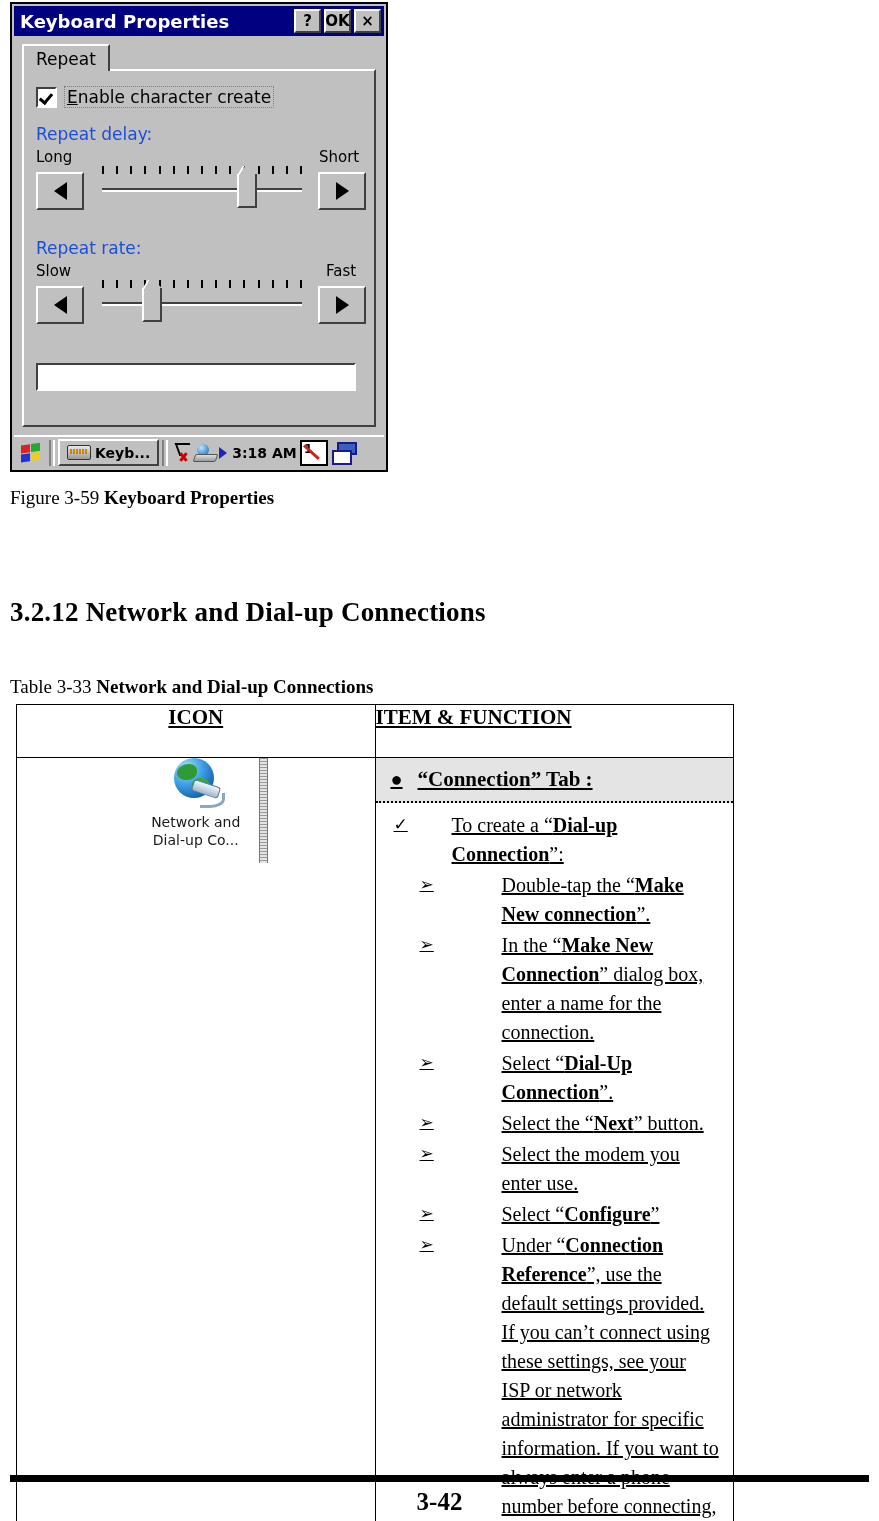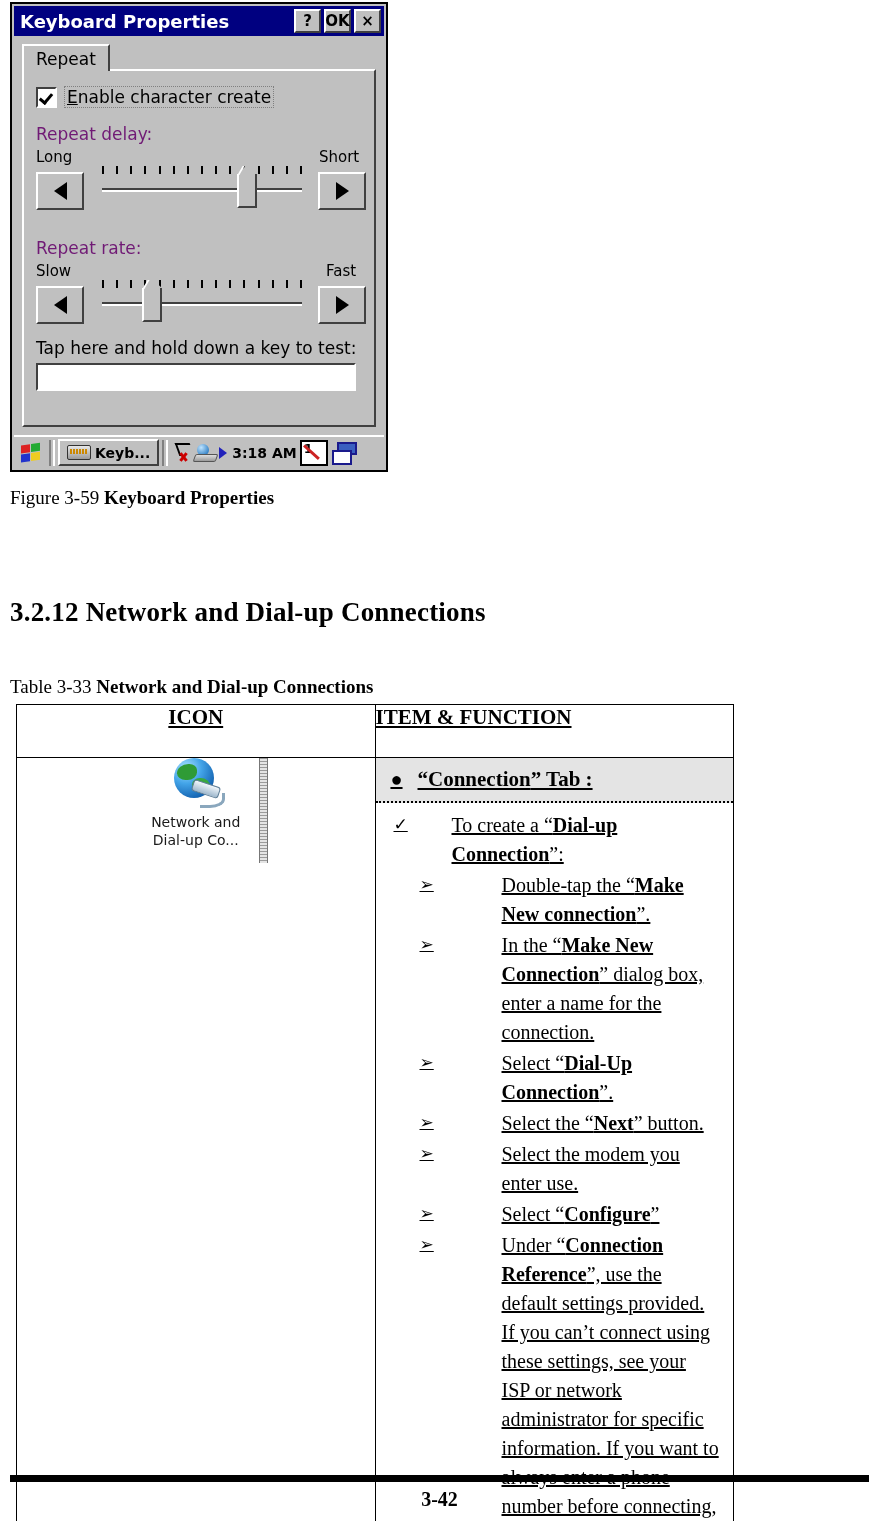--- a/index.html
+++ b/index.html
@@ -155,21 +155,21 @@
     color: #000000;
     border: 1px dotted #808080;
     padding: 0 2px;
     white-space: nowrap;
   }
   .ce-checklabel u { text-decoration: underline; }
 
   .ce-sectlabel {
     position: absolute;
     font-size: 17px;
-    color: #701a75;
+    color: #1d4ed8;
     white-space: nowrap;
   }
   .ce-endlabel {
     position: absolute;
     font-size: 15px;
     color: #000000;
     white-space: nowrap;
   }
 
   .ce-arrowbtn {
@@ -617,21 +617,21 @@
     width: 859px;
     height: 7px;
     background: #000000;
   }
   .foot-num {
     position: absolute;
     left: 0;
     top: 1488px;
     width: 879px;
     text-align: center;
-    font-size: 20px;
+    font-size: 25px;
     font-weight: bold;
   }
 </style>
 </head>
 <body>
 
 <div class="ce-screen">
 
   <div class="ce-titlebar">
     <div class="ce-title-text">Keyboard Properties</div>
@@ -709,21 +709,20 @@
           <span class="ce-tick" style="left: 184px;"></span>
           <span class="ce-tick" style="left: 198px;"></span>
         </div>
       <div class="ce-track"></div>
       <div class="ce-thumb" style="left: 40px;"></div>
     </div>
     <div class="ce-arrowbtn" style="left:304px; top:248px;">
       <span class="tri-right"></span>
     </div>
 
-    <div class="ce-testlabel">Tap here and hold down a key to test:</div>
     <div class="ce-testinput"></div>
   </div>
 
   <div class="ce-taskbar">
     <div class="ce-start">
       <span class="flag">
         <i class="r"></i>
         <i class="g"></i>
         <i class="b"></i>
         <i class="y"></i>

